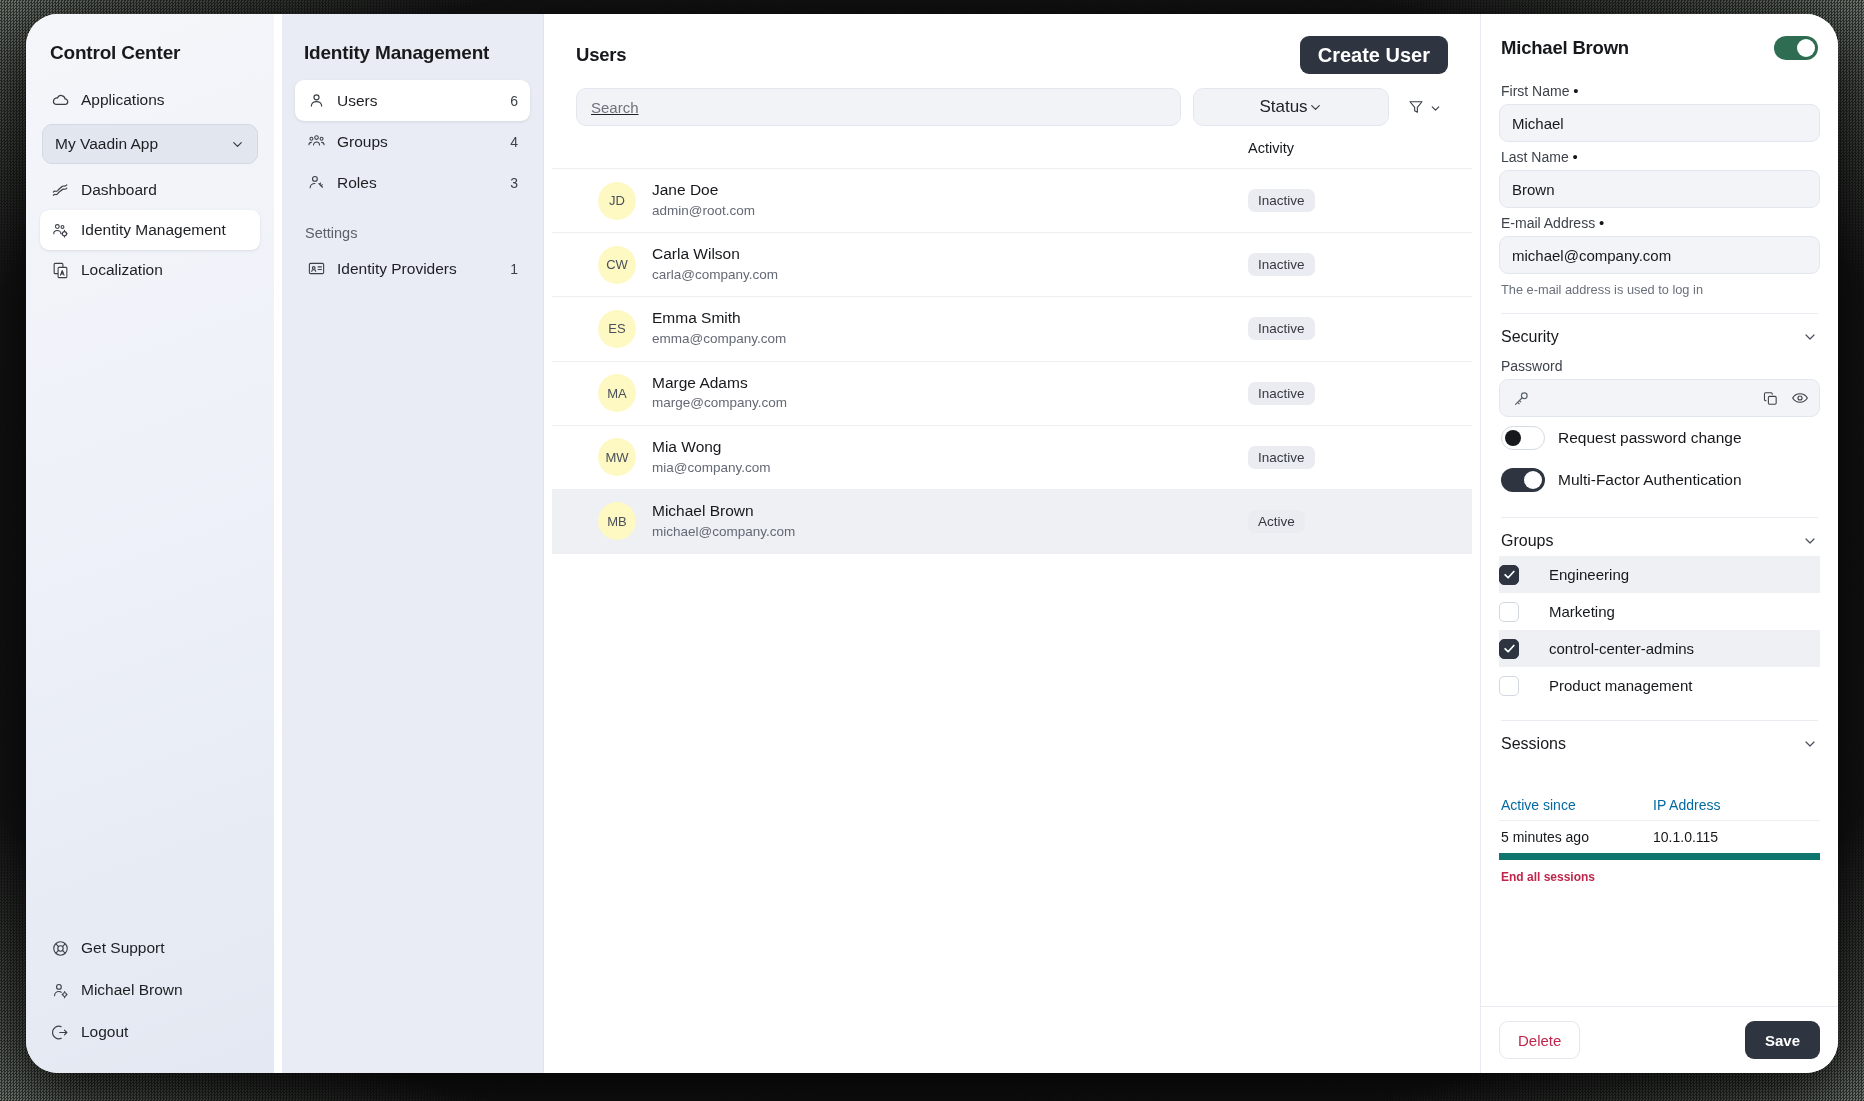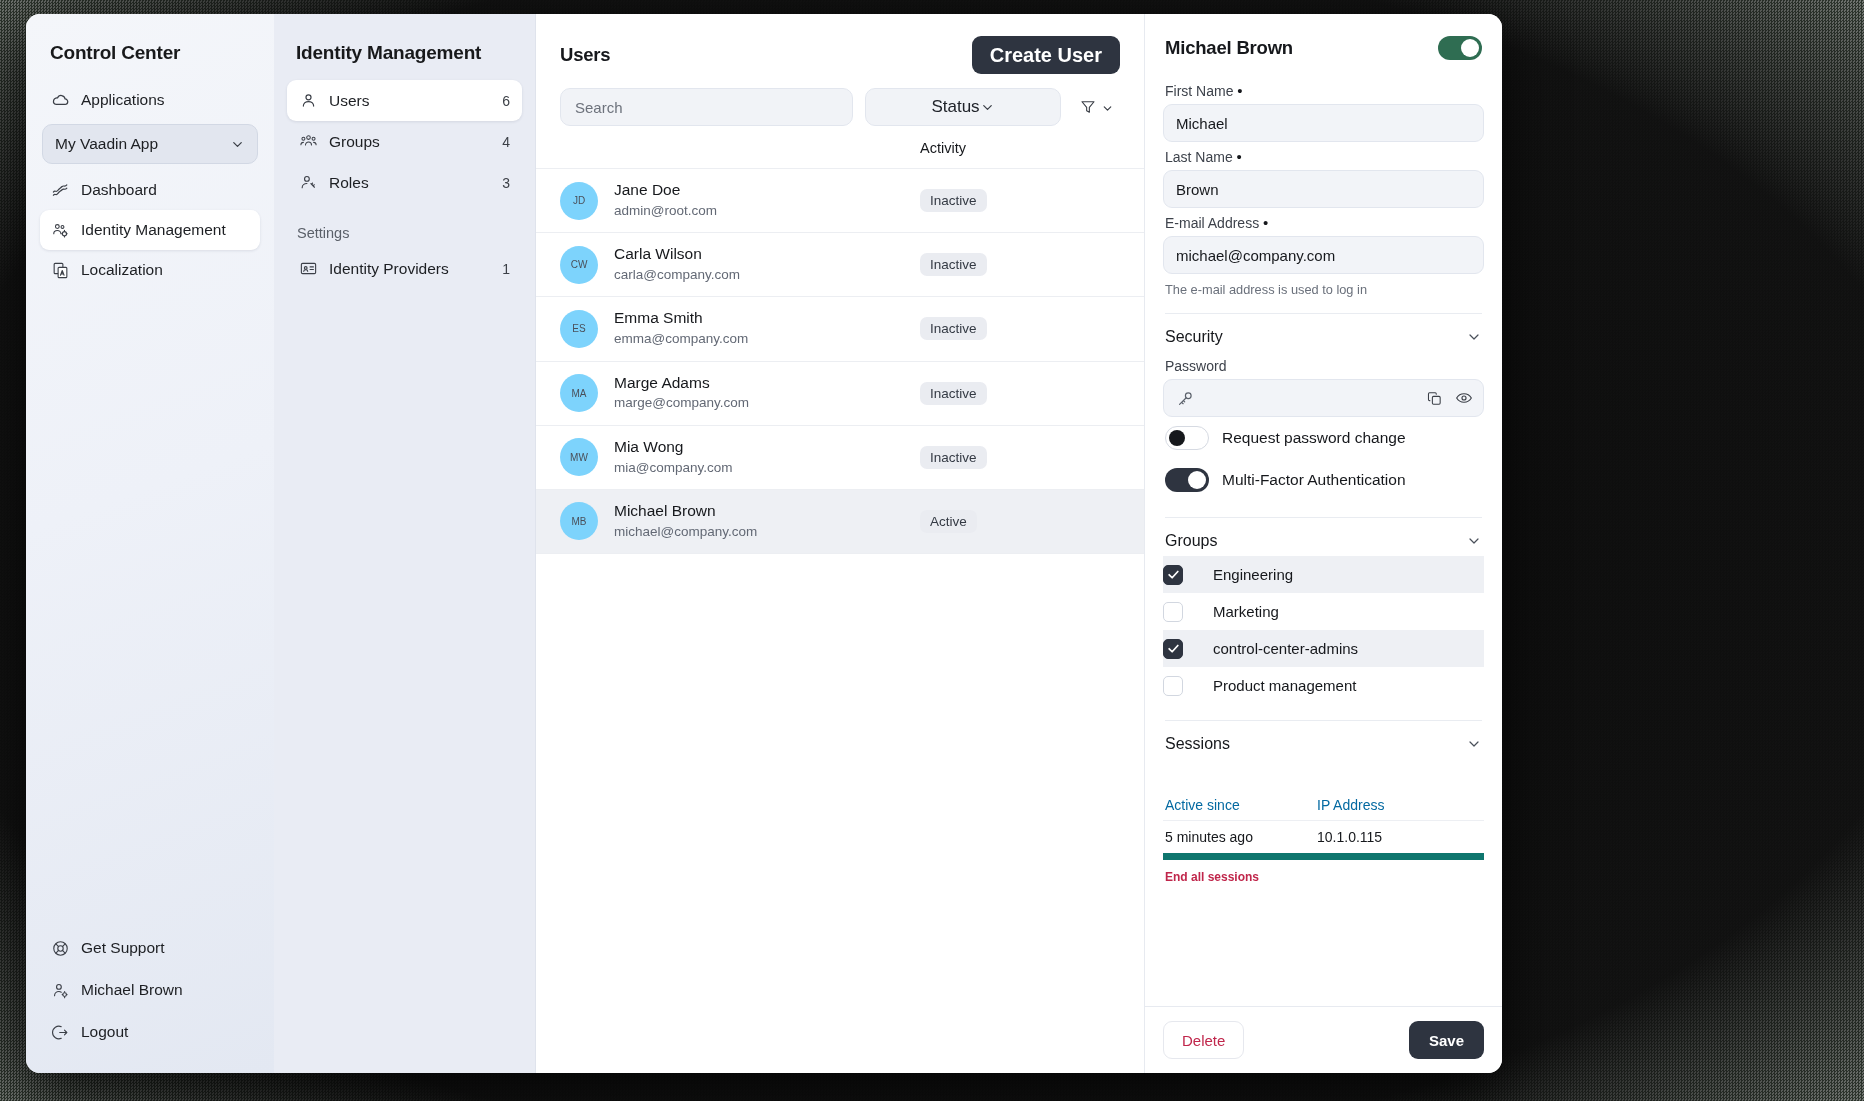--- a/index.html
+++ b/index.html
@@ -20,26 +20,27 @@
       #5f6f5f;
     opacity: 1;
   }
   #vignette {
     position: absolute; inset: 0;
     background: radial-gradient(ellipse 92% 92% at 50% 50%, rgba(10,10,10,1) 0%, rgba(15,15,15,0.98) 60%, rgba(20,20,20,0.35) 82%, rgba(25,25,25,0) 100%);
   }
   #window {
     position: absolute;
     left: 26px; top: 14px;
-    width: 1476px; height: 1059px;
+    width: 1812px; height: 1059px;
     background: #fff;
-    border-radius: 14px;
+    border-radius: 32px;
     overflow: hidden;
     display: flex;
     box-shadow: 0 18px 60px rgba(0,0,0,.75);
+    gap: 8px;
   }
 
   
   .col-cc {
     width: 248px;
     background: linear-gradient(160deg, #f4f6fa 0%, #eef1f8 45%, #e3e8f2 100%);
     display: flex; flex-direction: column;
     padding: 22px 14px 20px 14px;
     flex: 0 0 248px;
   }
@@ -106,21 +107,21 @@
     font-family:inherit; cursor:pointer;
   }
   .toolbar {
     display:flex; align-items:center; gap: 12px;
     padding: 14px 24px 0 24px;
   }
   .search-box {
     flex: 1 1 auto; height: 38px; border-radius: 10px;
     background: #f1f3f7; border: 1px solid #e2e6ee;
     font-size: 15px; color:#20232a; padding: 0 14px;
-    font-family:inherit; outline:none; min-width:0;
+    font-family:inherit; outline:none; min-width:0;text-decoration:underline;
   }
   .search-box::placeholder { color:#6d727c; }
   .status-select {
     width: 196px; height: 38px; border-radius:10px;
     background:#f1f3f7; border:1px solid #e2e6ee;
     display:flex; align-items:center; justify-content:center;
     padding: 0 13px; font-size: 17px; color:#20232a;
   }
   .filter-btn { display:flex; align-items:center; gap:4px; padding: 0 6px; color:#3b3f47; }
 
@@ -133,23 +134,23 @@
   .col-header .activity-h { width: 200px; font-size: 14.5px; color:#16181c; text-align:left; }
 
   .user-row {
     display:flex; align-items:center; gap: 16px;
     padding: 11px 24px; border-bottom: 1px solid #eceef2;
     min-height: 58px;
   }
   .user-row.selected { background:#eef0f4; }
   .avatar {
     width: 38px; height: 38px; border-radius: 50%;
-    background: #7dd3fc; color:#4a4f59;
+    background: #fef9c3; color:#4a4f59;
     display:flex; align-items:center; justify-content:center;
-    font-size: 10px; flex: 0 0 38px;
+    font-size: 13px; flex: 0 0 38px; margin-left: 22px;
   }
   .u-name { font-size: 15.5px; color:#16181c; line-height:1.35; }
   .u-mail { font-size: 13.5px; color:#636975; line-height:1.5; }
   .u-grow { flex: 1 1 auto; min-width:0; }
   .act-cell { width: 200px; flex:0 0 200px; }
   .badge {
     display:inline-block; background:#eaecf1; color:#343a44;
     border-radius: 7px; font-size: 13.5px; padding: 4px 10px;
   }
 

